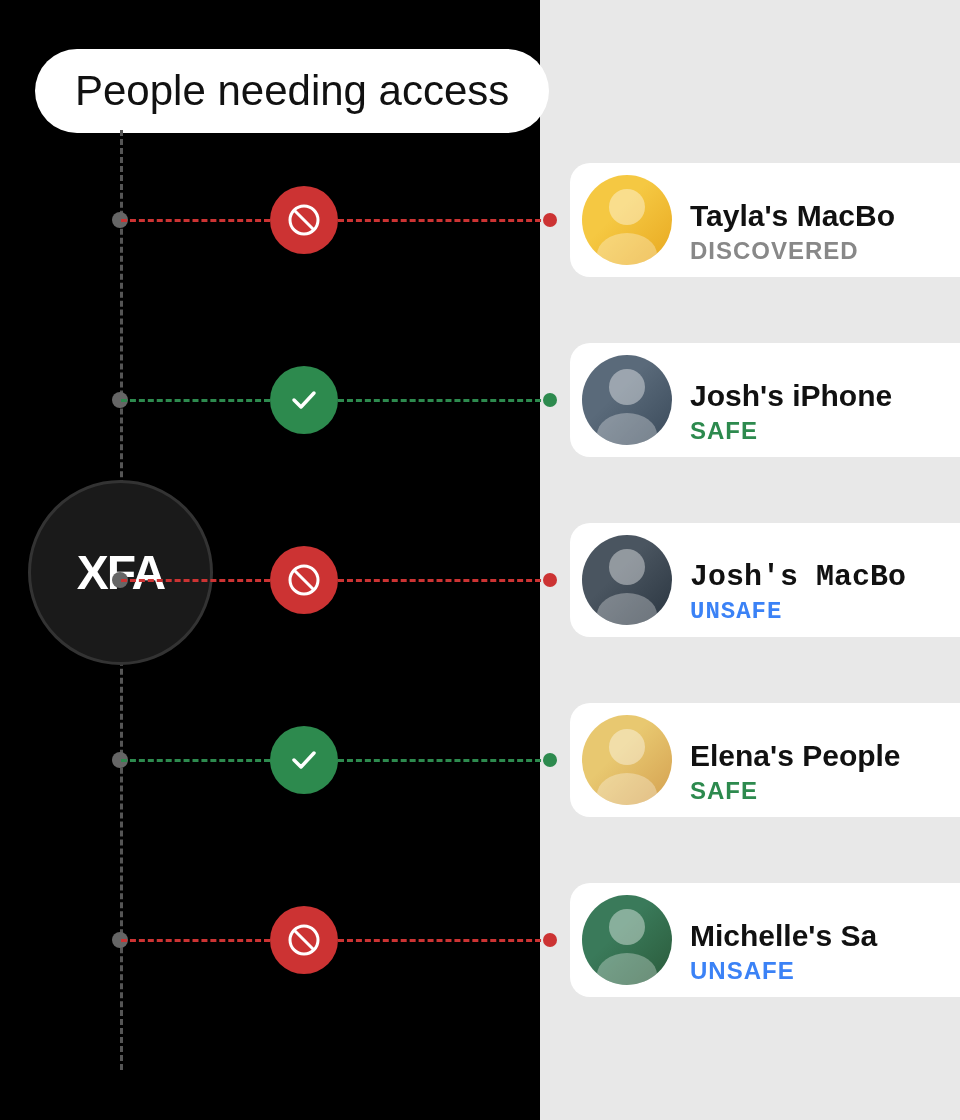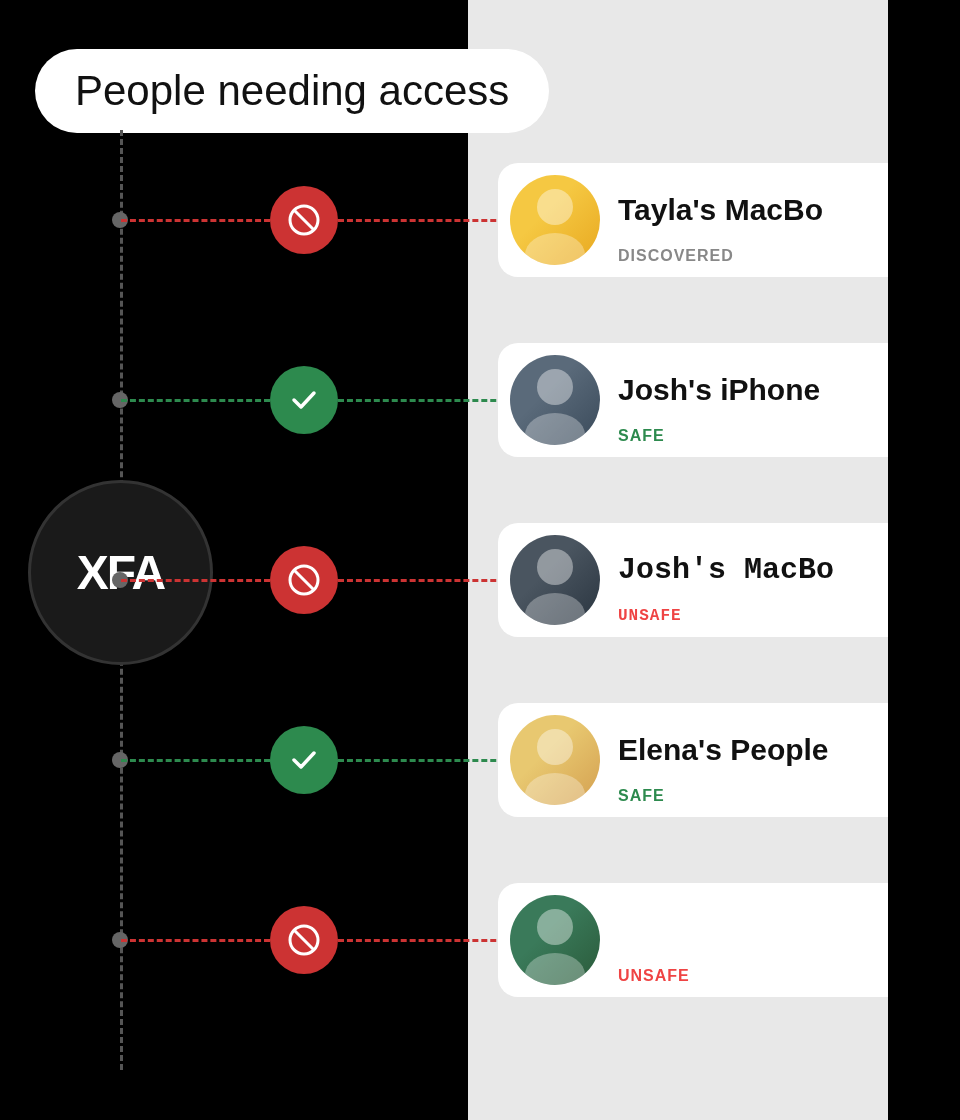--- a/index.html
+++ b/index.html
@@ -7,21 +7,21 @@
     body {
       width: 960px;
       height: 1120px;
       background: #000;
       font-family: -apple-system, BlinkMacSystemFont, 'Segoe UI', sans-serif;
       overflow: hidden;
       position: relative;
     }
 
     .page-container {
-      width: 888px;
+      width: 960px;
       height: 1120px;
       position: relative;
       background: #000;
     }
 
     
     .right-panel {
       position: absolute;
       right: 0;
       top: 0;
@@ -181,29 +181,29 @@
 
     .device-name {
       font-size: 30px;
       font-weight: 600;
       color: #111;
       white-space: nowrap;
       overflow: hidden;
     }
 
     .device-status {
-      font-size: 16px;
+      font-size: 24px;
       font-weight: 700;
       letter-spacing: 1px;
-      margin-top: 20px;
+      margin-top: 4px;
     }
 
     .status-discovered { color: #888; }
     .status-safe { color: #2d8a4e; }
-    .status-unsafe { color: #ef4444; }
+    .status-unsafe { color: #3b82f6; }
   </style>
 </head>
 <body>
 
 <div class="page-container">
 
   <div class="right-panel"></div>
 
   <div class="title-badge">
     <span>People needing access</span>
@@ -313,18 +313,19 @@
       <div class="h-line h-line-red" style="top: 939px; left: 338px; width: 212px;"></div>
       <div class="r-dot r-dot-red" style="position: absolute; left: 543px; top: 933px;"></div>
       <div class="device-card" style="top: 883px;">
         <div class="device-avatar avatar-michelle">
           <svg width="90" height="90" viewBox="0 0 90 90">
     <circle cx="45" cy="32" r="18" fill="rgba(255,255,255,0.4)"></circle>
     <ellipse cx="45" cy="80" rx="30" ry="22" fill="rgba(255,255,255,0.3)"></ellipse>
   </svg>
         </div>
         <div class="device-info">
+          <div class="device-name">Michelle's Sa</div>
           <div class="device-status status-unsafe">UNSAFE</div>
         </div>
       </div>
     </div>
 
 </div>
 
 </body></html>

